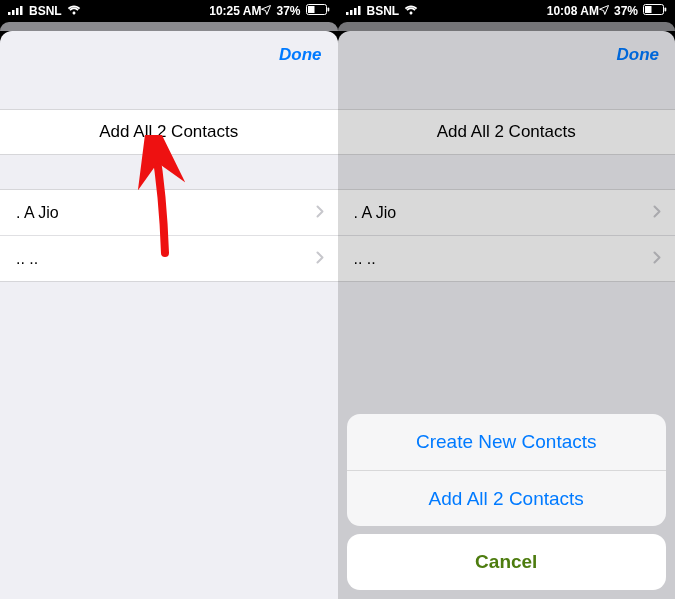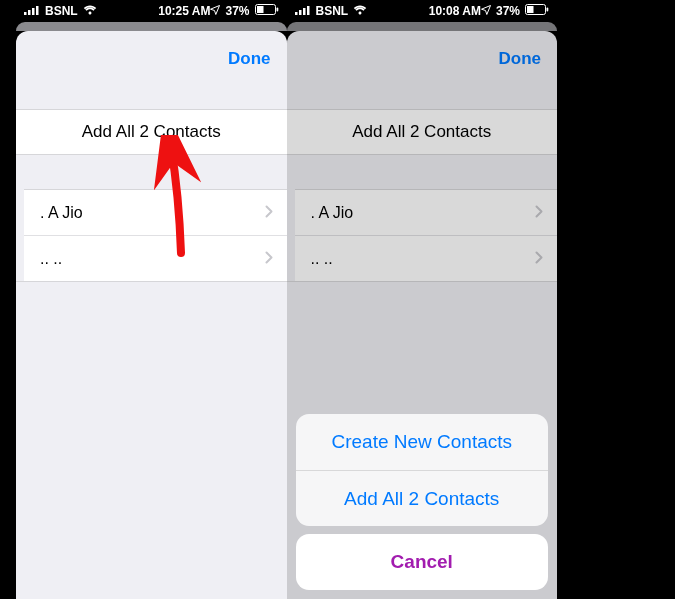--- a/index.html
+++ b/index.html
@@ -1,47 +1,47 @@
 <!DOCTYPE html>
 <html><head>
 <meta charset="utf-8">
 <style>
   * { margin: 0; padding: 0; box-sizing: border-box; }
   html, body { width: 675px; height: 599px; background: #000; font-family: -apple-system, "Helvetica Neue", Helvetica, Arial, sans-serif; overflow: hidden; }
-  .container { display: flex; width: 541px; height: 599px; margin-left: 16px; }
+  .container { display: flex; width: 675px; height: 599px; }
   .phone { position: relative; width: 337.5px; height: 599px; background: #000; overflow: hidden; }
   .phone + .phone { border-left: 0px solid #000; }
 
   .statusbar { position: absolute; top:0; left:0; right:0; height: 22px; background: #000; color: #fff; display: flex; align-items: center; font-size: 12px; font-weight: 600; padding: 0 8px; z-index: 50; }
   .sb-left, .sb-right { display: flex; align-items: center; gap: 5px; }
   .sb-center { flex: 1; text-align: right; }
   .sb-right { justify-content: flex-end; }
 
   .sheet-bg { position: absolute; top:22px; left:0; right:0; height: 9px; background: #8a8a8e; border-radius: 10px 10px 0 0; z-index:1; }
   .sheet { position: absolute; top: 31px; left:0; right:0; bottom:0; background: #efeff4; border-radius: 12px 12px 0 0; z-index:2; overflow: hidden; }
 
-  .nav { height: 48px; display:flex; justify-content:flex-end; align-items:flex-end; padding: 10px 16px; }
+  .nav { height: 48px; display:flex; justify-content:flex-end; align-items:center; padding: 4px 16px; font-style: italic; }
   .done { color: #007aff; font-size: 17px; font-weight: 600; }
 
   .spacer1 { height: 30px; }
   .row { background: #fff; border-top: 1px solid #d6d6d9; border-bottom: 1px solid #d6d6d9; height: 46px; display:flex; align-items:center; padding: 0 16px; position: relative; font-size: 16px; color:#000; }
   .row.center { justify-content: center; font-size: 17px; }
   .spacer2 { height: 34px; }
   .list .row { border-bottom: 0; }
   .list .row + .row { border-top-color: #e0e0e3; }
-  .list { border-bottom: 1px solid #d6d6d9; padding-left: 8px; }
+  .list { border-bottom: 1px solid #d6d6d9; }
   .chev { position:absolute; right: 14px; top:50%; transform: translateY(-50%); }
 
   .dim { position:absolute; inset:0; background: rgba(0,0,0,0.15); z-index:3; }
 
   .actionsheet { position:absolute; left:9px; right:9px; bottom:9px; z-index:5; font-size: 19px; }
   .as-group { background: rgba(248,248,249,0.96); border-radius: 13px; overflow:hidden; }
   .as-btn { height: 56px; display:flex; align-items:center; justify-content:center; color:#007aff; font-weight:400; }
   .as-btn + .as-btn { border-top: 1px solid rgba(0,0,0,0.12); }
-  .as-cancel { margin-top: 8px; background:#fff; border-radius:13px; height:56px; display:flex; align-items:center; justify-content:center; color:#a21caf; font-weight:600; }
+  .as-cancel { margin-top: 8px; background:#fff; border-radius:13px; height:56px; display:flex; align-items:center; justify-content:center; color:#4d7c0f; font-weight:600; }
 
   .arrow { position:absolute; z-index:10; pointer-events:none; }
 
 </style>
 </head>
 <body>
 
 <div class="container">
 
   <div class="phone">

